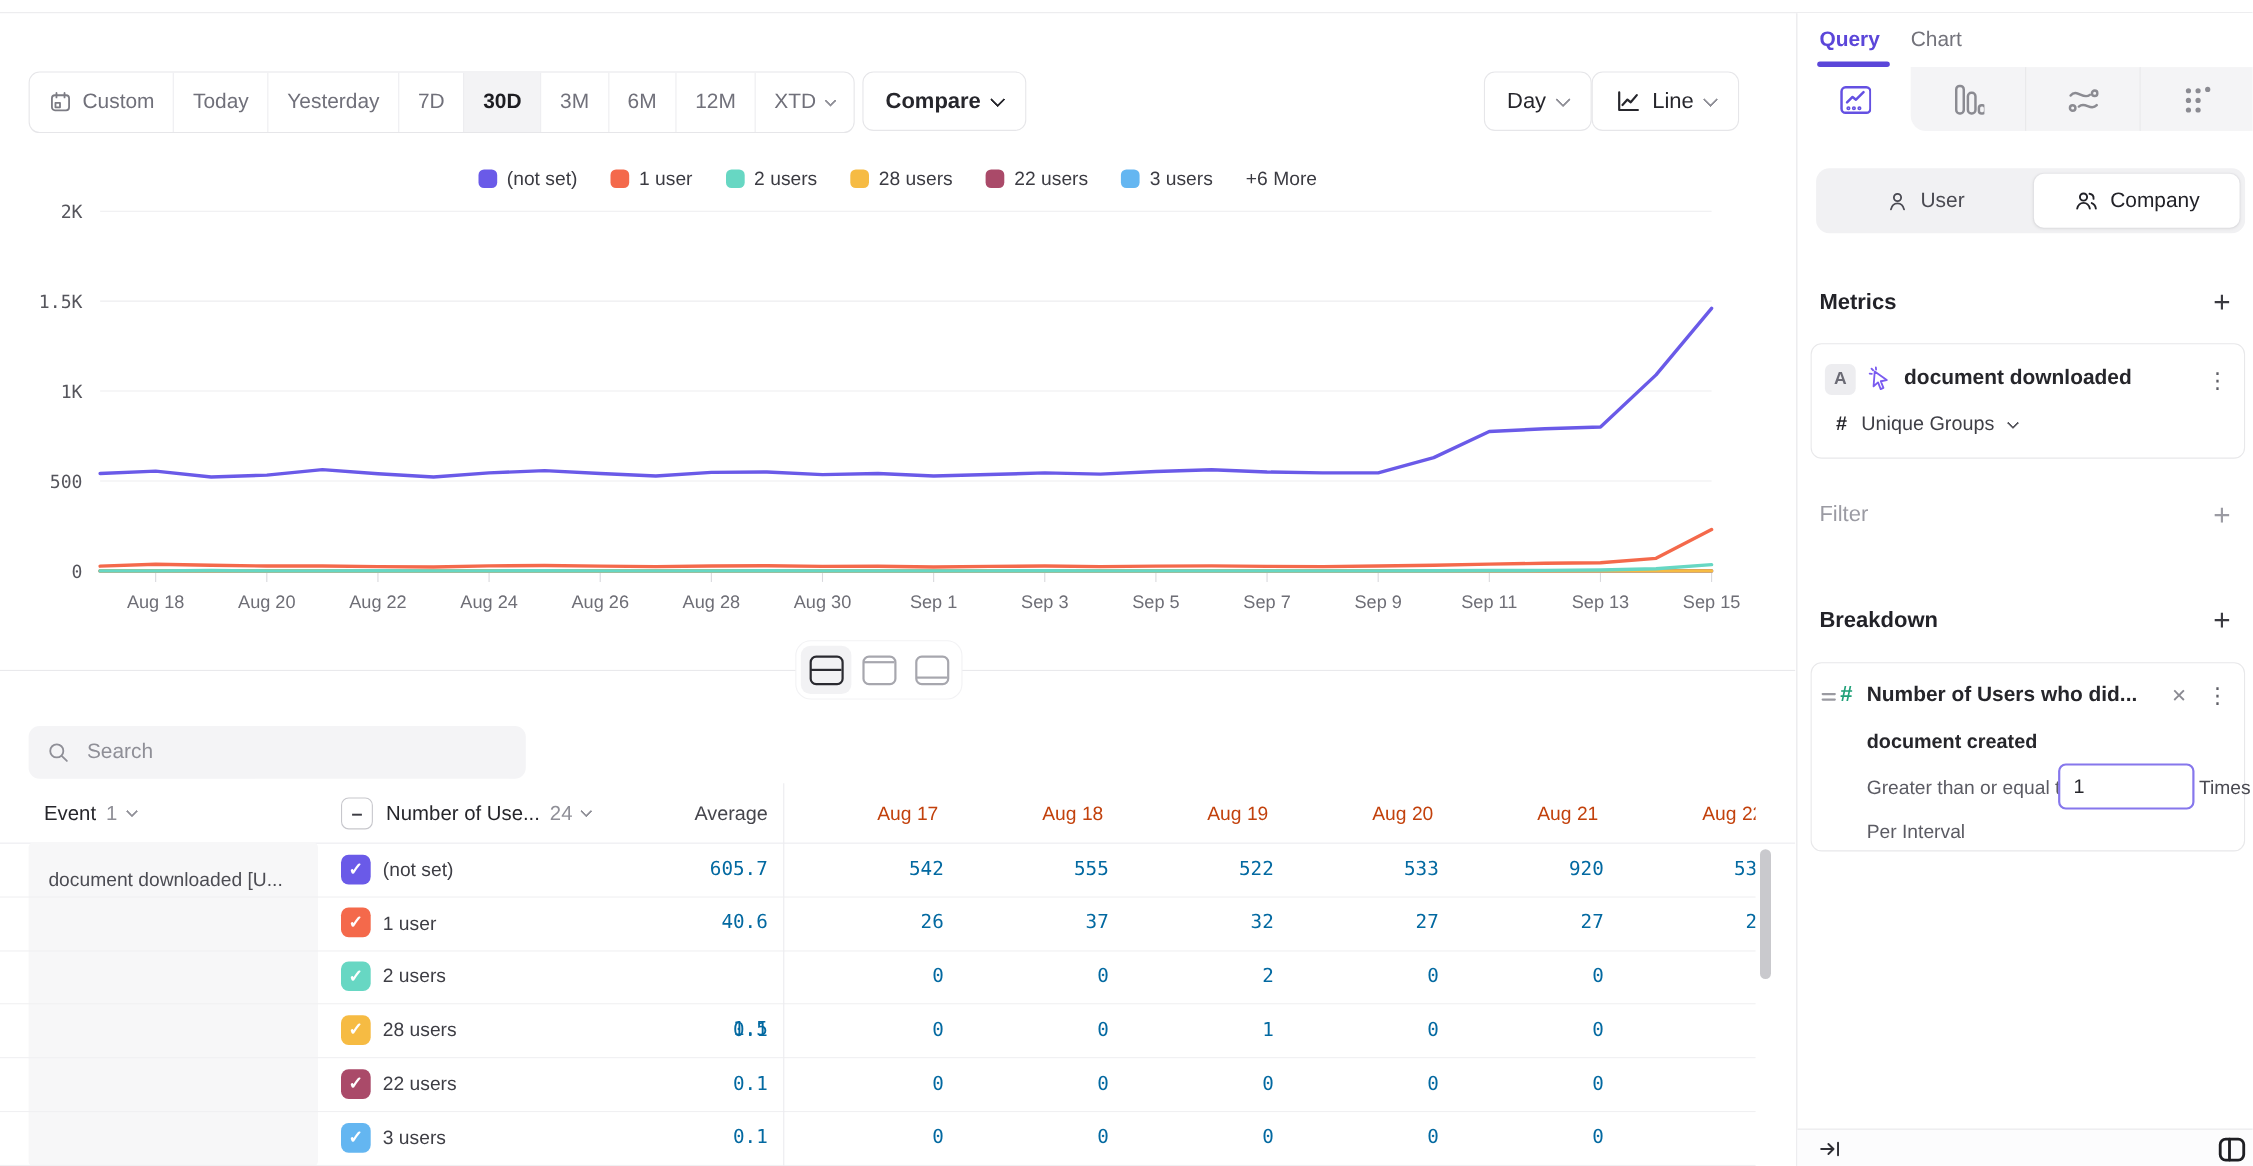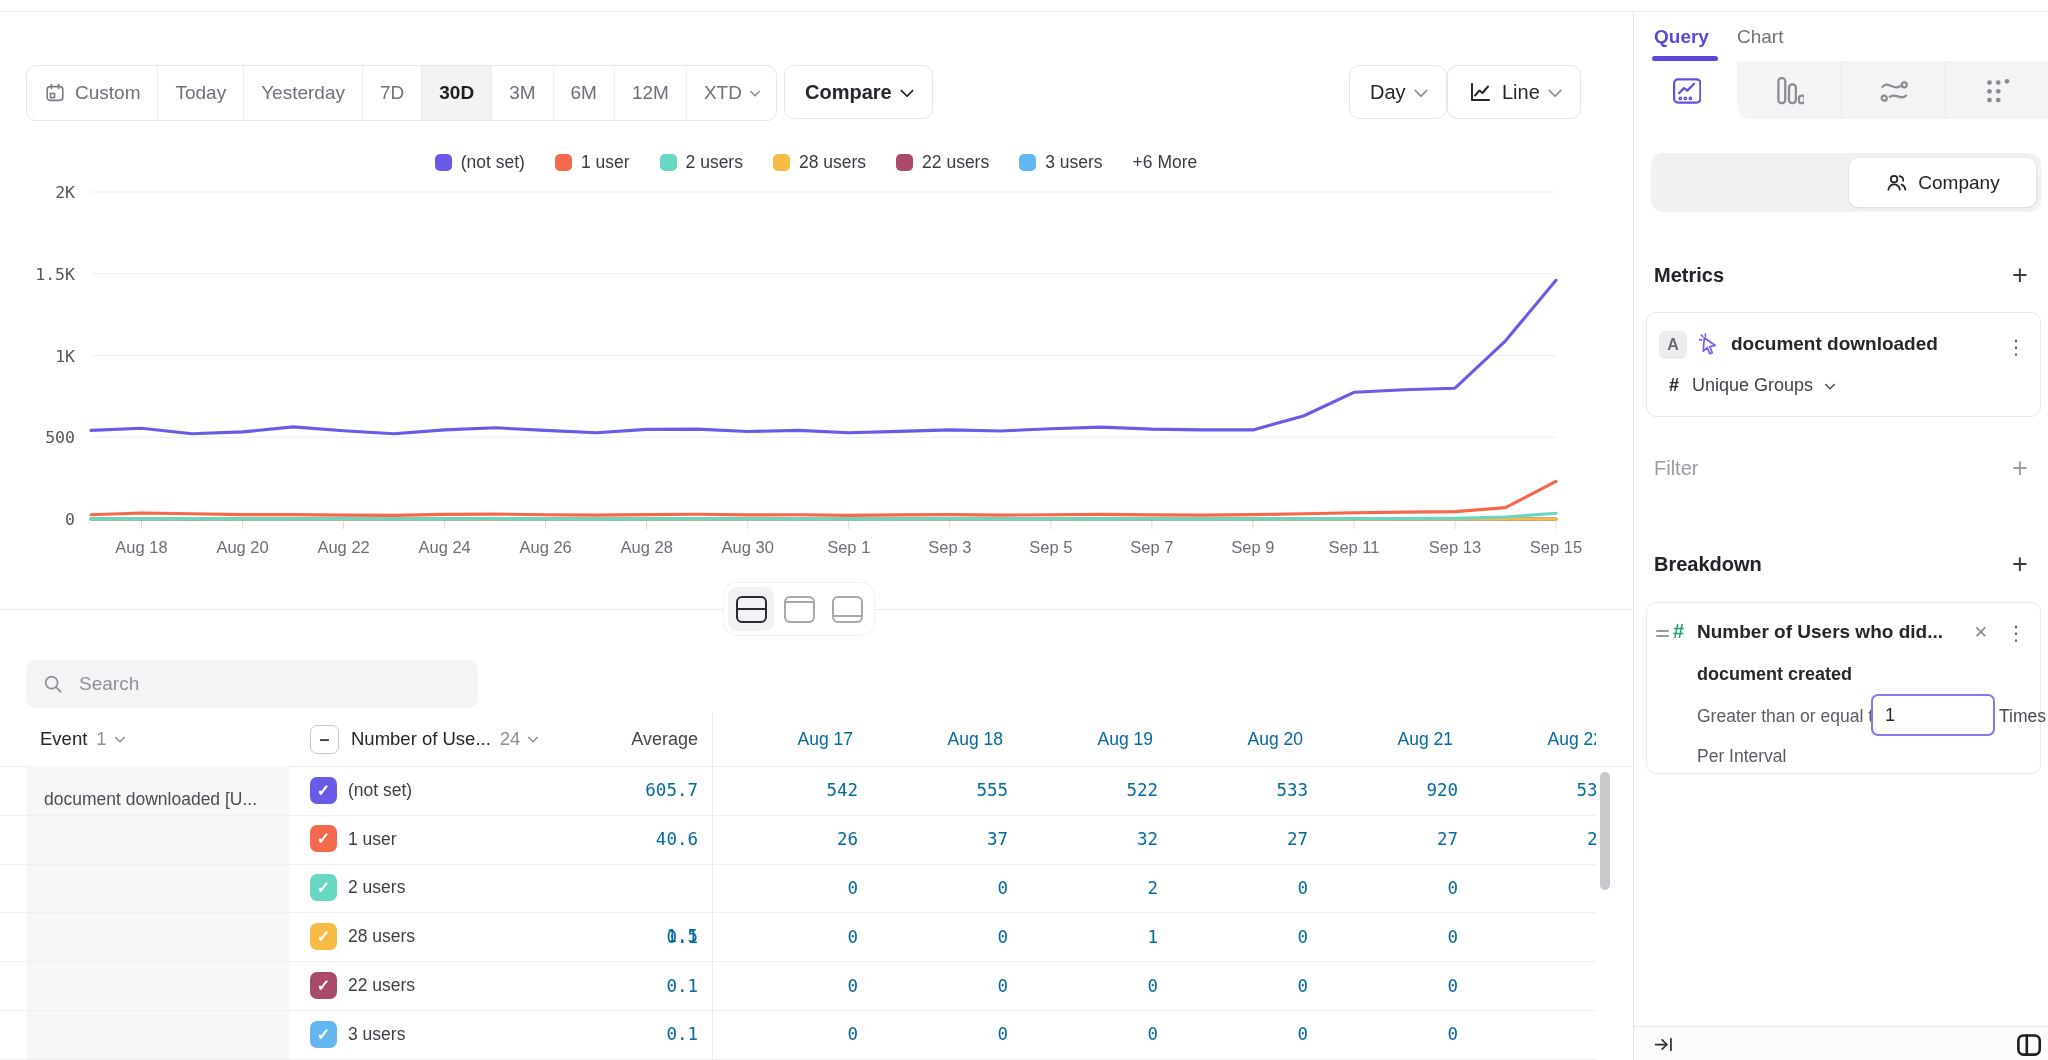--- a/index.html
+++ b/index.html
@@ -62,21 +62,21 @@
   .thead .cellrow{position:absolute;top:0;height:54px;display:flex;align-items:center;gap:9px;
     font-size:18.5px;color:#26262b;}
   .count{color:#8f8f97;}
   .cb{width:27px;height:27px;border-radius:7px;display:flex;align-items:center;justify-content:center;
     color:#fff;font-size:16px;font-weight:700;cursor:pointer;flex:none;}
   .cb.indet{background:#fff;border:1.5px solid #c7c7cc;color:#3c3c43;font-size:18px;}
   .avg-h{position:absolute;left:563px;width:135px;top:0;height:54px;display:flex;align-items:center;
     justify-content:flex-end;font-size:18px;color:#45454c;}
   .dhwrap{position:absolute;left:0;top:712px;width:1596px;height:54px;overflow:hidden;}
   .dh{position:absolute;top:0;height:54px;display:flex;align-items:center;justify-content:flex-end;
-    font-size:17.5px;color:#0369a1;width:135px;}
+    font-size:17.5px;color:#c2410c;width:135px;}
   .event-panel{position:absolute;left:26px;top:766px;width:263px;height:294px;background:#f7f7f8;border-radius:4px;}
   .event-item{padding:23px 0 0 18px;font-size:17.5px;color:#4c4c53;white-space:nowrap;overflow:hidden;cursor:pointer;}
   .table-main{position:absolute;left:0;top:766px;width:1596px;height:294px;overflow:hidden;}
   .trow{position:absolute;left:0;width:1632px;height:48.8px;border-bottom:1px solid #f0f0f2;}
   .trow .cb{position:absolute;left:310px;top:10.5px;}
   .trow .rlabel{position:absolute;left:348px;top:0;height:48.8px;display:flex;align-items:center;
     font-size:17.5px;color:#3e3e45;}
   .numcell{position:absolute;top:0;height:48.8px;display:flex;align-items:center;justify-content:flex-end;
     font-size:17.5px;color:#0369a1;width:140px;}
   .vline{position:absolute;left:712px;top:712px;width:1px;height:348px;background:#ececef;}
@@ -442,20 +442,29 @@
               <circle cx="6" cy="13" r="1.9" fill="currentColor" stroke="none"></circle>
               <circle cx="13" cy="13" r="1.9" fill="currentColor" stroke="none"></circle>
               <circle cx="6" cy="20" r="1.9" fill="currentColor" stroke="none"></circle>
               <circle cx="13" cy="20" r="1.9" fill="currentColor" stroke="none"></circle>
             </svg>
           </span>
         </div>
       </div>
 
     <div class="seg">
+      <div class="seg-opt" style="left:0;width:198px;">
+        <span class="ic" id="personIcon">
+            <svg width="22" height="22" viewBox="0 0 24 24">
+              <circle cx="12" cy="8.2" r="3.6"></circle>
+              <path d="M5.5 20 C6.5 15.8, 9 14, 12 14 C15 14, 17.5 15.8, 18.5 20"></path>
+            </svg>
+          </span>
+        <span>User</span>
+      </div>
       <div class="seg-opt on" style="left:198px;width:187px;">
         <span class="ic" id="peopleIcon">
             <svg width="23" height="23" viewBox="0 0 24 24">
               <circle cx="9.5" cy="8.5" r="3.4"></circle>
               <path d="M3.5 19.5 C4.4 15.6, 6.7 14, 9.5 14 C12.3 14, 14.6 15.6, 15.5 19.5"></path>
               <path d="M15.2 5.4 C17.8 5.8, 19.3 7.5, 19 10.2"></path>
               <path d="M17.3 14.2 C19.5 15, 20.8 16.8, 21.2 19.5"></path>
             </svg>
           </span>
         <span>Company</span>

